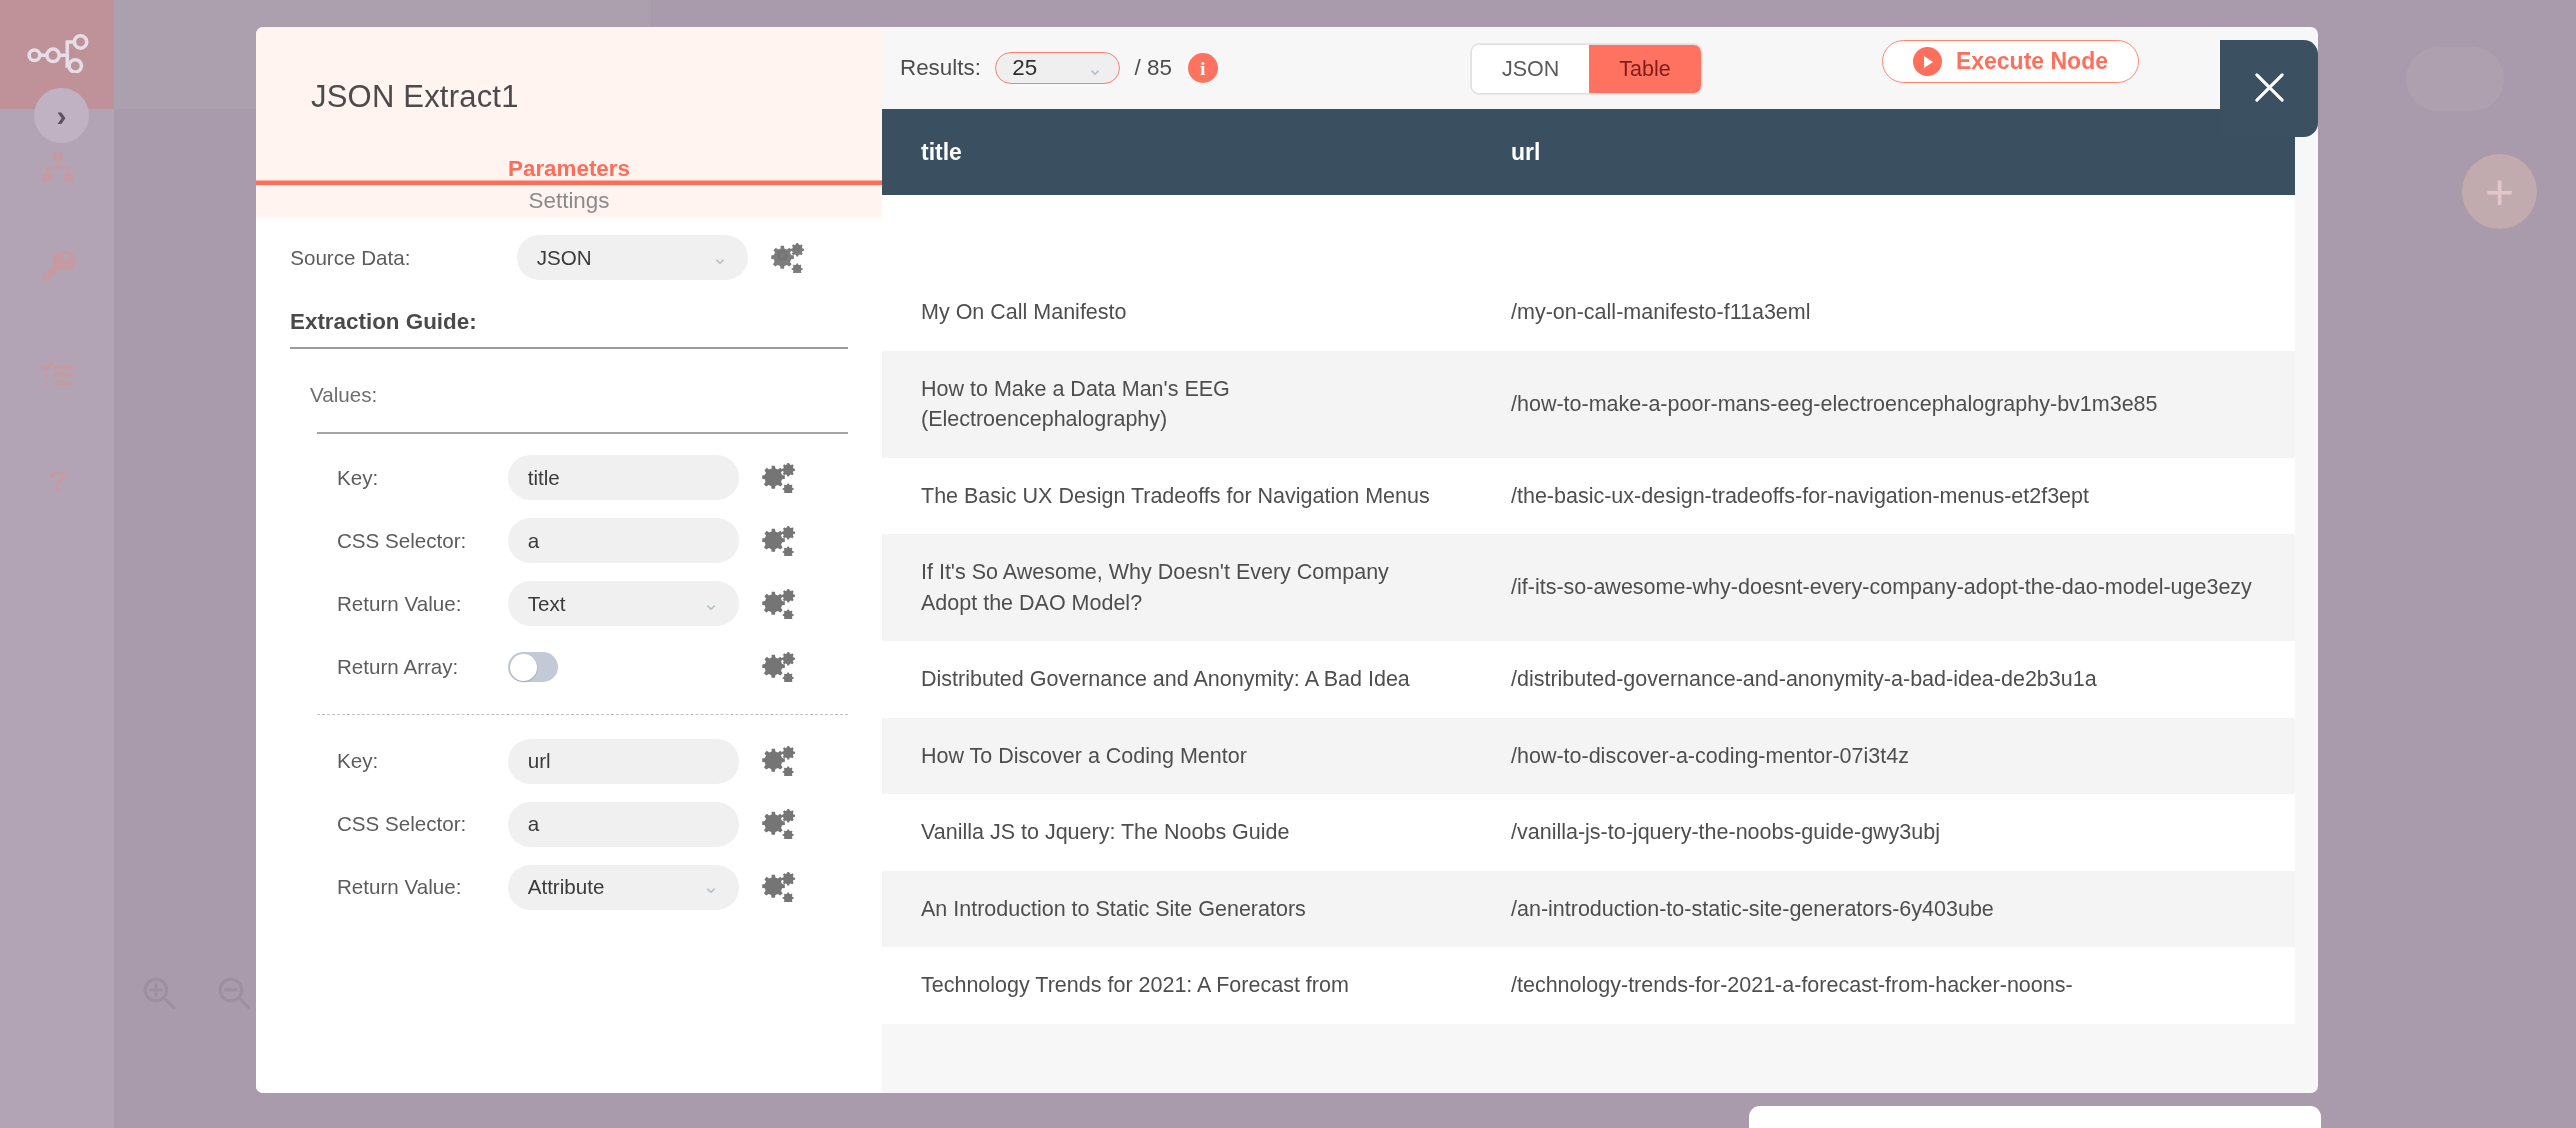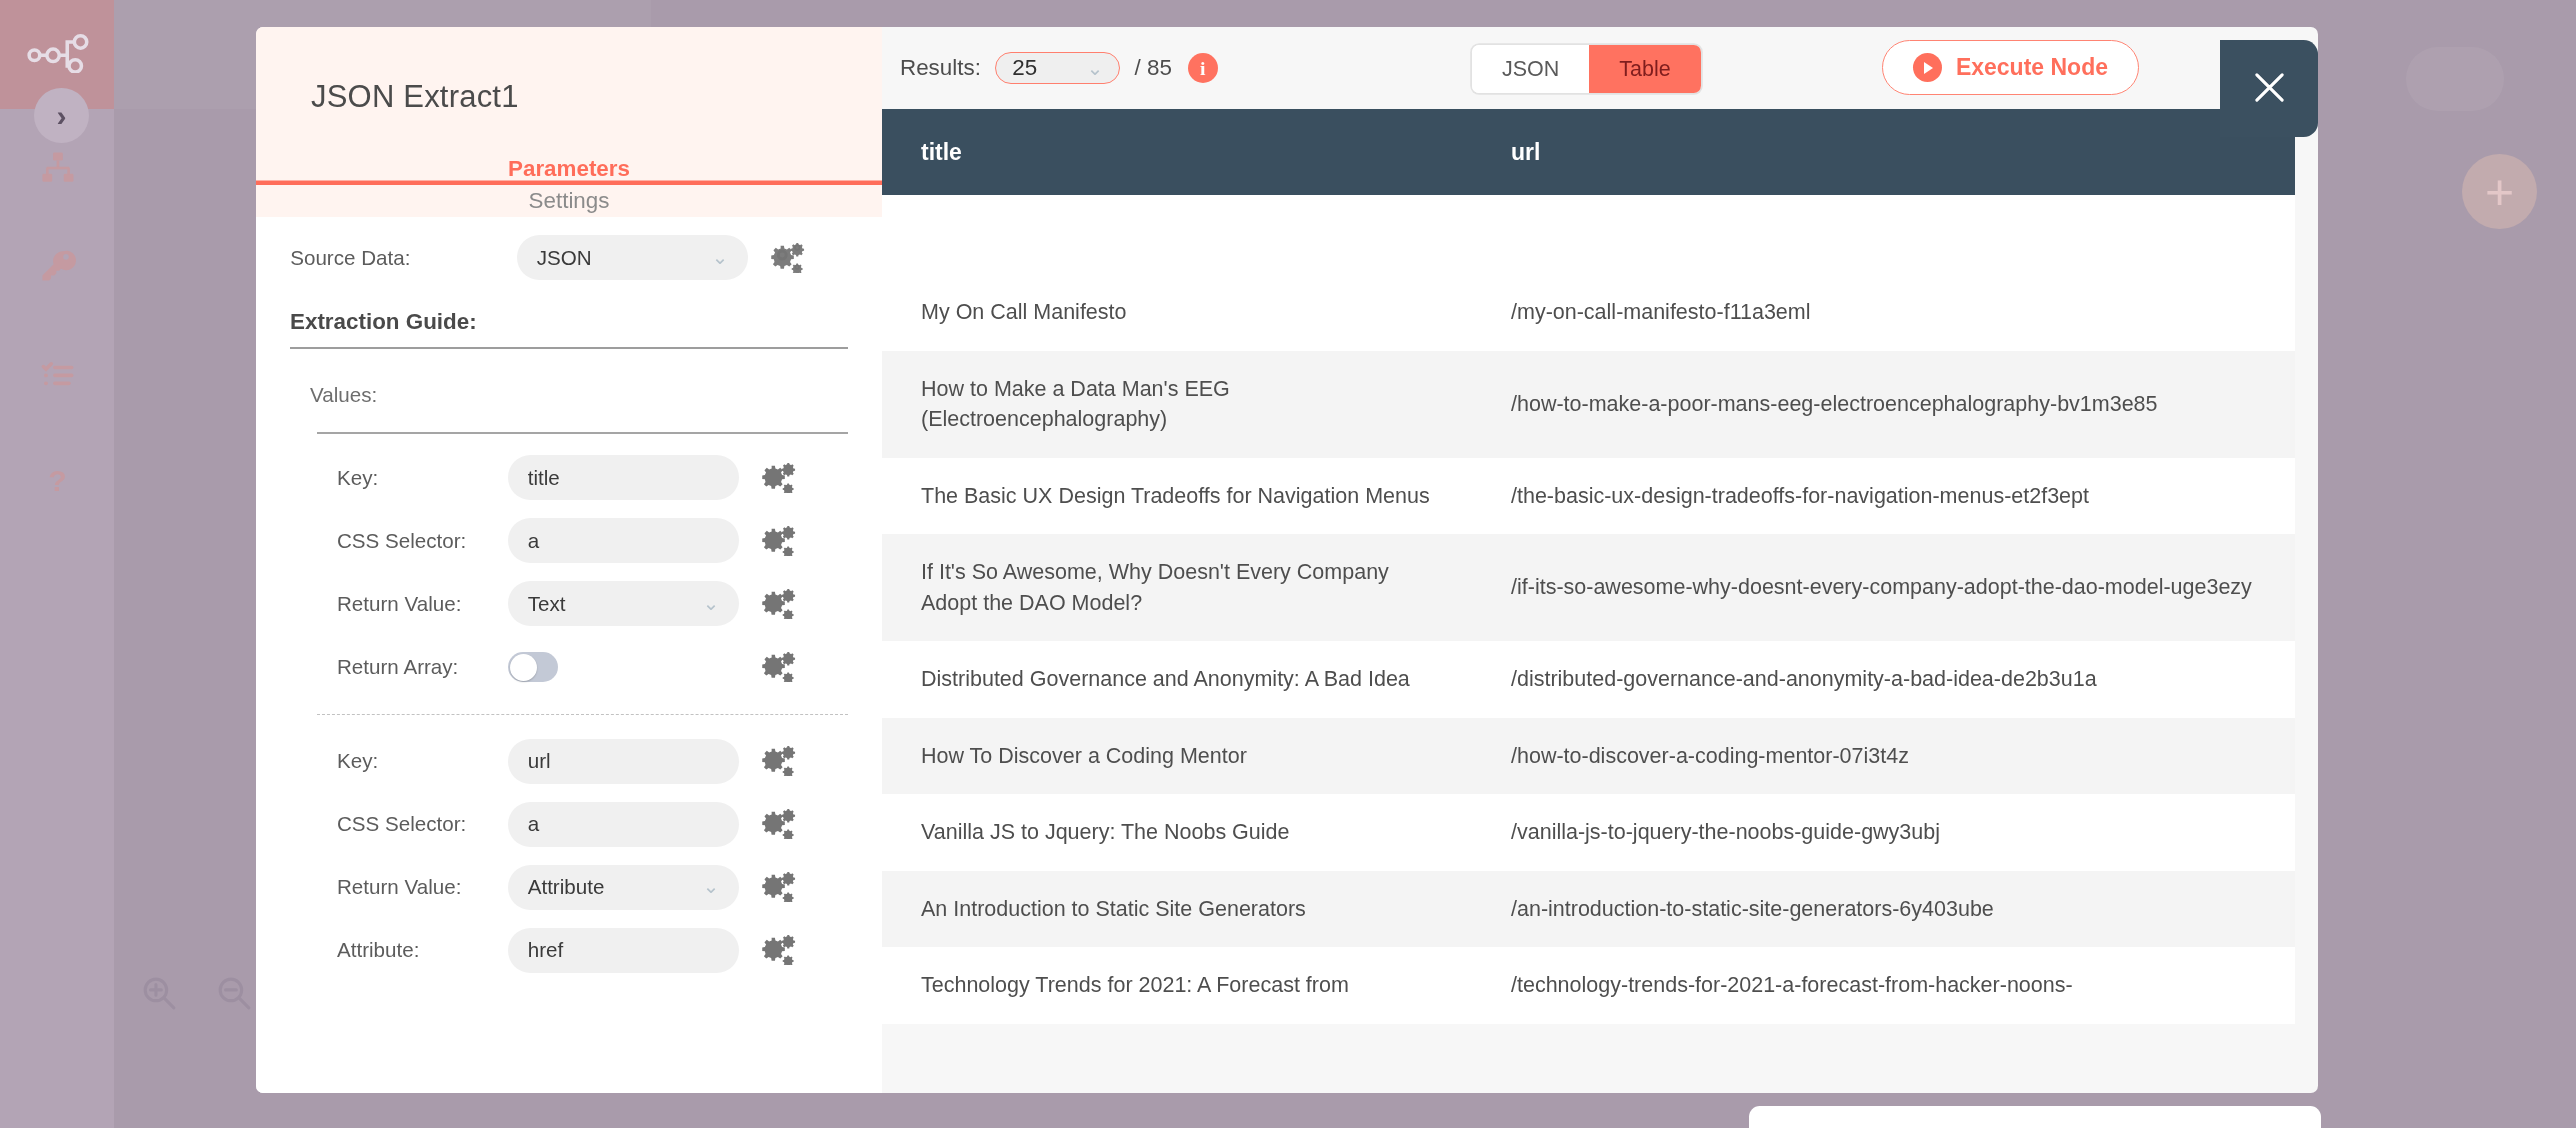--- a/index.html
+++ b/index.html
@@ -267,21 +267,21 @@
     background: #fff;
   }
   .vt-btn {
     padding: 0 30px; height: 48px;
     display: flex; align-items: center; justify-content: center;
     font-size: 21.5px; color: #5a5a5a; background: #fff;
   }
   .vt-btn.active { background: #ff7260; color: #7f1d1d; }
   .exec-btn {
     position: absolute; right: 179px; top: 13.4px;
-    height: 55px;
+    height: 43px;
     border: 1.8px solid #ff8473;
     border-radius: 28px;
     background: #ffffff;
     display: flex; align-items: center;
     padding: 0 30px;
     color: #ff6f5c;
     font-size: 23px; font-weight: 700;
     gap: 14.3px;
   }
   .exec-btn .play {
@@ -604,38 +604,20 @@
                 <path d="M12.5 7.5a6.2 6.2 0 1 0 0 12.4 6.2 6.2 0 0 0 0-12.4zm0 9a2.8 2.8 0 1 1 0-5.6 2.8 2.8 0 0 1 0 5.6z"></path>
                 <path d="M10.6 3h3.8l.5 3.1 2.9 1.2 2.6-1.8 2.7 2.7-1.8 2.6 1.2 2.9 3.1.5v3.8l-3.1.5-1.2 2.9 1.8 2.6-2.7 2.7-2.6-1.8-2.9 1.2-.5 3.1h-3.8l-.5-3.1-2.9-1.2-2.6 1.8-2.7-2.7 1.8-2.6L3 18.5 0 18v-3.8l3-.5 1.3-2.9-1.8-2.6L5.2 5.5l2.6 1.8 2.9-1.2z"></path>
                 <path d="M29.5 1.5a3.7 3.7 0 1 0 0 7.4 3.7 3.7 0 0 0 0-7.4zm0 5.2a1.5 1.5 0 1 1 0-3 1.5 1.5 0 0 1 0 3z"></path>
                 <path d="M28.4 0h2.2l.3 1.8 1.7.7 1.5-1 1.6 1.6-1 1.5.7 1.7 1.8.3v2.2l-1.8.3-.7 1.7 1 1.5-1.6 1.6-1.5-1-1.7.7-.3 1.8h-2.2l-.3-1.8-1.7-.7-1.5 1-1.6-1.6 1-1.5-.7-1.7L22 8.8V6.6l1.8-.3.7-1.7-1-1.5L25.1 1.5l1.5 1 1.7-.7z"></path>
                 <path d="M29.4 24.5a2.9 2.9 0 1 0 0 5.8 2.9 2.9 0 0 0 0-5.8zm0 4.1a1.2 1.2 0 1 1 0-2.4 1.2 1.2 0 0 1 0 2.4z"></path>
                 <path d="M28.5 23.3h1.8l.3 1.4 1.3.6 1.2-.8 1.3 1.3-.8 1.2.6 1.3 1.4.3v1.8l-1.4.3-.6 1.3.8 1.2-1.3 1.3-1.2-.8-1.3.6-.3 1.4h-1.8l-.3-1.4-1.3-.6-1.2.8-1.3-1.3.8-1.2-.6-1.3-1.4-.3v-1.8l1.4-.3.6-1.3-.8-1.2 1.3-1.3 1.2.8 1.3-.6z"></path>
               </svg>
           </div>
         </div>
 
-        <div class="field-row">
-          <div class="field-label indent">Attribute:</div>
-          <div class="field-control">
-            <div class="inp">
-              <span>href</span>
-            </div>
-          </div>
-          <div class="gear">
-            <svg viewBox="0 0 38 34" fill="#757575">
-                <path d="M12.5 7.5a6.2 6.2 0 1 0 0 12.4 6.2 6.2 0 0 0 0-12.4zm0 9a2.8 2.8 0 1 1 0-5.6 2.8 2.8 0 0 1 0 5.6z"></path>
-                <path d="M10.6 3h3.8l.5 3.1 2.9 1.2 2.6-1.8 2.7 2.7-1.8 2.6 1.2 2.9 3.1.5v3.8l-3.1.5-1.2 2.9 1.8 2.6-2.7 2.7-2.6-1.8-2.9 1.2-.5 3.1h-3.8l-.5-3.1-2.9-1.2-2.6 1.8-2.7-2.7 1.8-2.6L3 18.5 0 18v-3.8l3-.5 1.3-2.9-1.8-2.6L5.2 5.5l2.6 1.8 2.9-1.2z"></path>
-                <path d="M29.5 1.5a3.7 3.7 0 1 0 0 7.4 3.7 3.7 0 0 0 0-7.4zm0 5.2a1.5 1.5 0 1 1 0-3 1.5 1.5 0 0 1 0 3z"></path>
-                <path d="M28.4 0h2.2l.3 1.8 1.7.7 1.5-1 1.6 1.6-1 1.5.7 1.7 1.8.3v2.2l-1.8.3-.7 1.7 1 1.5-1.6 1.6-1.5-1-1.7.7-.3 1.8h-2.2l-.3-1.8-1.7-.7-1.5 1-1.6-1.6 1-1.5-.7-1.7L22 8.8V6.6l1.8-.3.7-1.7-1-1.5L25.1 1.5l1.5 1 1.7-.7z"></path>
-                <path d="M29.4 24.5a2.9 2.9 0 1 0 0 5.8 2.9 2.9 0 0 0 0-5.8zm0 4.1a1.2 1.2 0 1 1 0-2.4 1.2 1.2 0 0 1 0 2.4z"></path>
-                <path d="M28.5 23.3h1.8l.3 1.4 1.3.6 1.2-.8 1.3 1.3-.8 1.2.6 1.3 1.4.3v1.8l-1.4.3-.6 1.3.8 1.2-1.3 1.3-1.2-.8-1.3.6-.3 1.4h-1.8l-.3-1.4-1.3-.6-1.2.8-1.3-1.3.8-1.2-.6-1.3-1.4-.3v-1.8l1.4-.3.6-1.3-.8-1.2 1.3-1.3 1.2.8 1.3-.6z"></path>
-              </svg>
-          </div>
-        </div>
 
       </div>
     </div>
 
     <div class="output-pane">
       <div class="output-toolbar">
         <div class="results-label">Results:</div>
         <div class="results-select">
           <span>25</span>
           <span class="chev">⌄</span>

